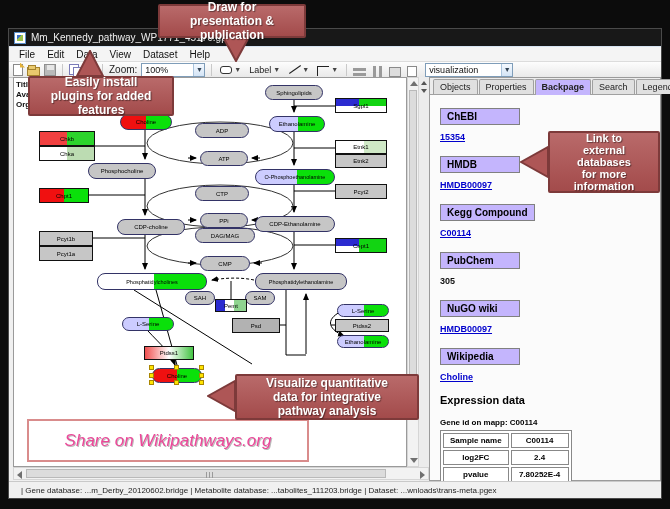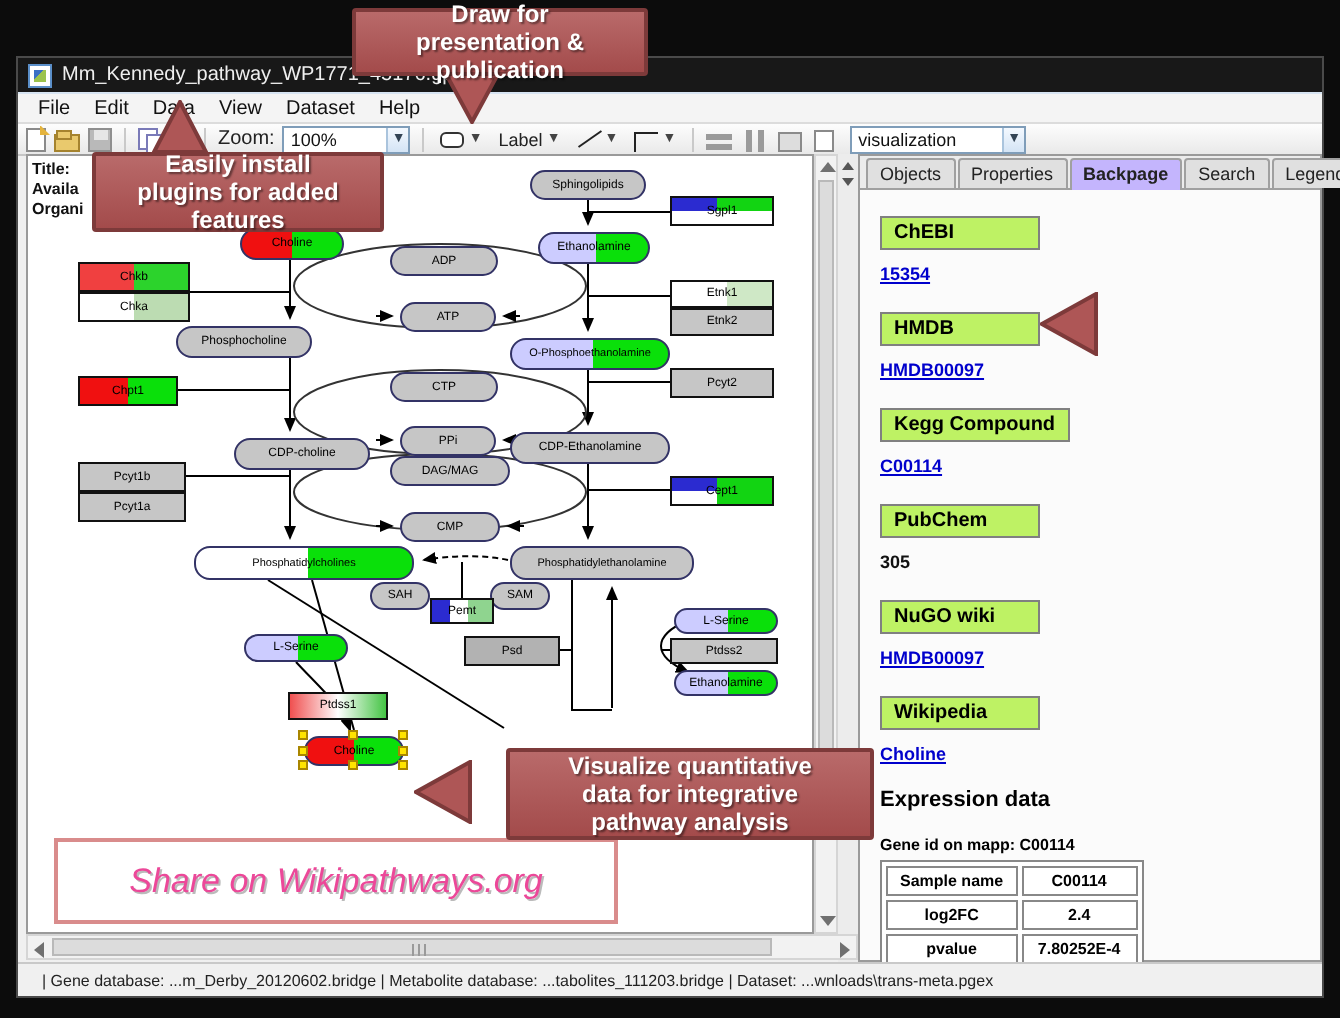--- a/index.html
+++ b/index.html
@@ -78,40 +78,40 @@
   #splitter .sp-up { position:absolute; left:2px; top:4px; border-left:3px solid transparent; border-right:3px solid transparent; border-bottom:4px solid #555; }
   #splitter .sp-dn { position:absolute; left:2px; top:12px; border-left:3px solid transparent; border-right:3px solid transparent; border-top:4px solid #555; }
 
   
   #rightpanel { position:absolute; left:420px; top:48px; width:232px; height:404px; background:#fbfbfb; border:1px solid #9a9a9a; }
   #tabs { position:absolute; left:0; top:0; width:100%; height:17px; background:#ececec; display:flex; align-items:flex-end; padding-left:3px; border-bottom:1px solid #a0a0a0; }
   .tab { font-size:9px; color:#222; padding:2px 6px 2px 6px; border:1px solid #a0a0a0; border-bottom:none;
          background:#e0e0e0; margin-right:1px; border-radius:2px 2px 0 0; }
   .tab.active { background:#c4b5fd; font-weight:bold; position:relative; top:1px; padding-bottom:3px; }
   #bp-content { position:absolute; left:0; top:18px; width:100%; height:386px; padding:10px 0 0 10px; overflow:hidden; }
-  .sec-title { display:inline-block; border:1px solid #808080; background:#bef264; font-size:10px; font-weight:bold;
+  .sec-title { display:inline-block; border:1px solid #808080; background:#c4b5fd; font-size:10px; font-weight:bold;
                color:#000; padding:2px 6px; min-width:80px; }
   .sec-value { margin:7px 0 12px 0; font-size:9px; }
   .sec-value a { color:#0000cc; font-weight:bold; text-decoration:underline; }
   .sec-value.plain { color:#111; font-weight:bold; }
   #expr-heading { font-size:11px; font-weight:bold; color:#000; margin-top:4px; }
   #geneid-label { font-size:8px; font-weight:bold; color:#000; margin-top:12px; }
   #expr-table { border-collapse:separate; border-spacing:2px; border:1px solid #888; background:#fff; margin-top:3px; }
   #expr-table td { border:1px solid #888; font-size:8px; font-weight:bold; color:#000; text-align:center;
                    padding:2px 6px; min-width:58px; }
 
   
   #statusbar { position:absolute; left:0; top:452px; width:100%; height:17px; background:#f0f0f0;
                border-top:1px solid #c9c9c9; display:flex; align-items:center; padding-left:12px; }
   #statusbar span { font-size:8px; color:#222; white-space:nowrap; }
 
   
   .callout { position:absolute; background:linear-gradient(#b96a6a,#a34b4b); border:2px solid #7d3a3a;
              color:#fff; font-weight:bold; text-align:center; display:flex; align-items:center; justify-content:center;
-             text-shadow:1px 1px 1px rgba(0,0,0,.45); border-radius:2px; z-index:50; padding:2px 20px;margin-left:18px; }
+             text-shadow:1px 1px 1px rgba(0,0,0,.45); border-radius:2px; z-index:50; padding:2px 20px; }
   .callout-arrow { position:absolute; z-index:49; }
   #share-box { position:absolute; left:27px; top:419px; width:282px; height:43px; background:#fff;
                border:2px solid #d98c8c; z-index:40; display:flex; align-items:center; justify-content:center; }
   #share-box span { font-size:17px; font-weight:normal; font-style:italic; color:#ec4899; text-shadow:1px 1px 0 #bbb; }
 </style>
 </head>
 <body>
 
 <div id="stage">
   <div id="window">
@@ -326,20 +326,21 @@
   <div class="callout" style="left:158px;top:4px;width:148px;height:34px;font-size:12px;">Draw for presentation &amp; publication</div>
   <svg class="callout-arrow" style="left:222px;top:36px;" width="28" height="26">
     <polygon points="1,1 27,1 14,25" fill="#ae5656" stroke="#7d3a3a" stroke-width="2"></polygon>
   </svg>
 
   <div class="callout" style="left:28px;top:76px;width:146px;height:40px;font-size:12px;">Easily install plugins for added features</div>
   <svg class="callout-arrow" style="left:76px;top:50px;" width="28" height="27">
     <polygon points="1,26 27,26 14,1" fill="#ae5656" stroke="#7d3a3a" stroke-width="2"></polygon>
   </svg>
 
+  <div class="callout" style="left:548px;top:131px;width:112px;height:62px;font-size:11px;">Link  to external databases  for more information</div>
   <svg class="callout-arrow" style="left:520px;top:146px;" width="29" height="32">
     <polygon points="28,1 28,31 1,16" fill="#ae5656" stroke="#7d3a3a" stroke-width="2"></polygon>
   </svg>
 
   <div class="callout" style="left:235px;top:374px;width:184px;height:46px;font-size:12px;">Visualize quantitative data  for integrative pathway analysis</div>
   <svg class="callout-arrow" style="left:207px;top:380px;" width="29" height="32">
     <polygon points="28,1 28,31 1,16" fill="#ae5656" stroke="#7d3a3a" stroke-width="2"></polygon>
   </svg>
 
   <div id="share-box">

